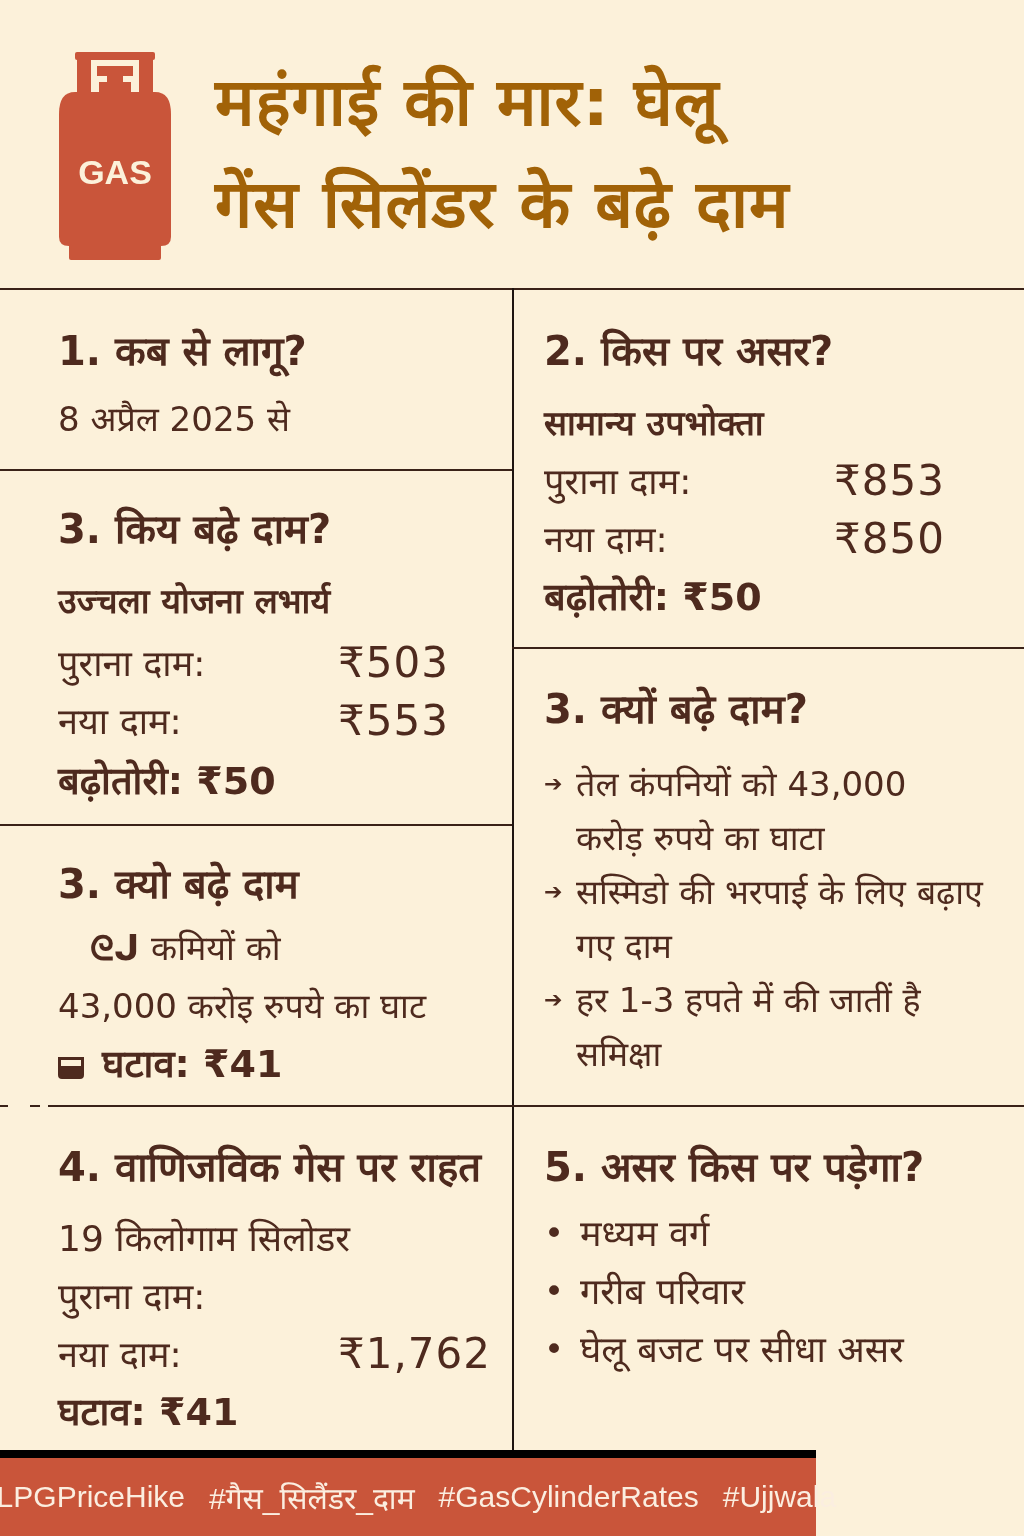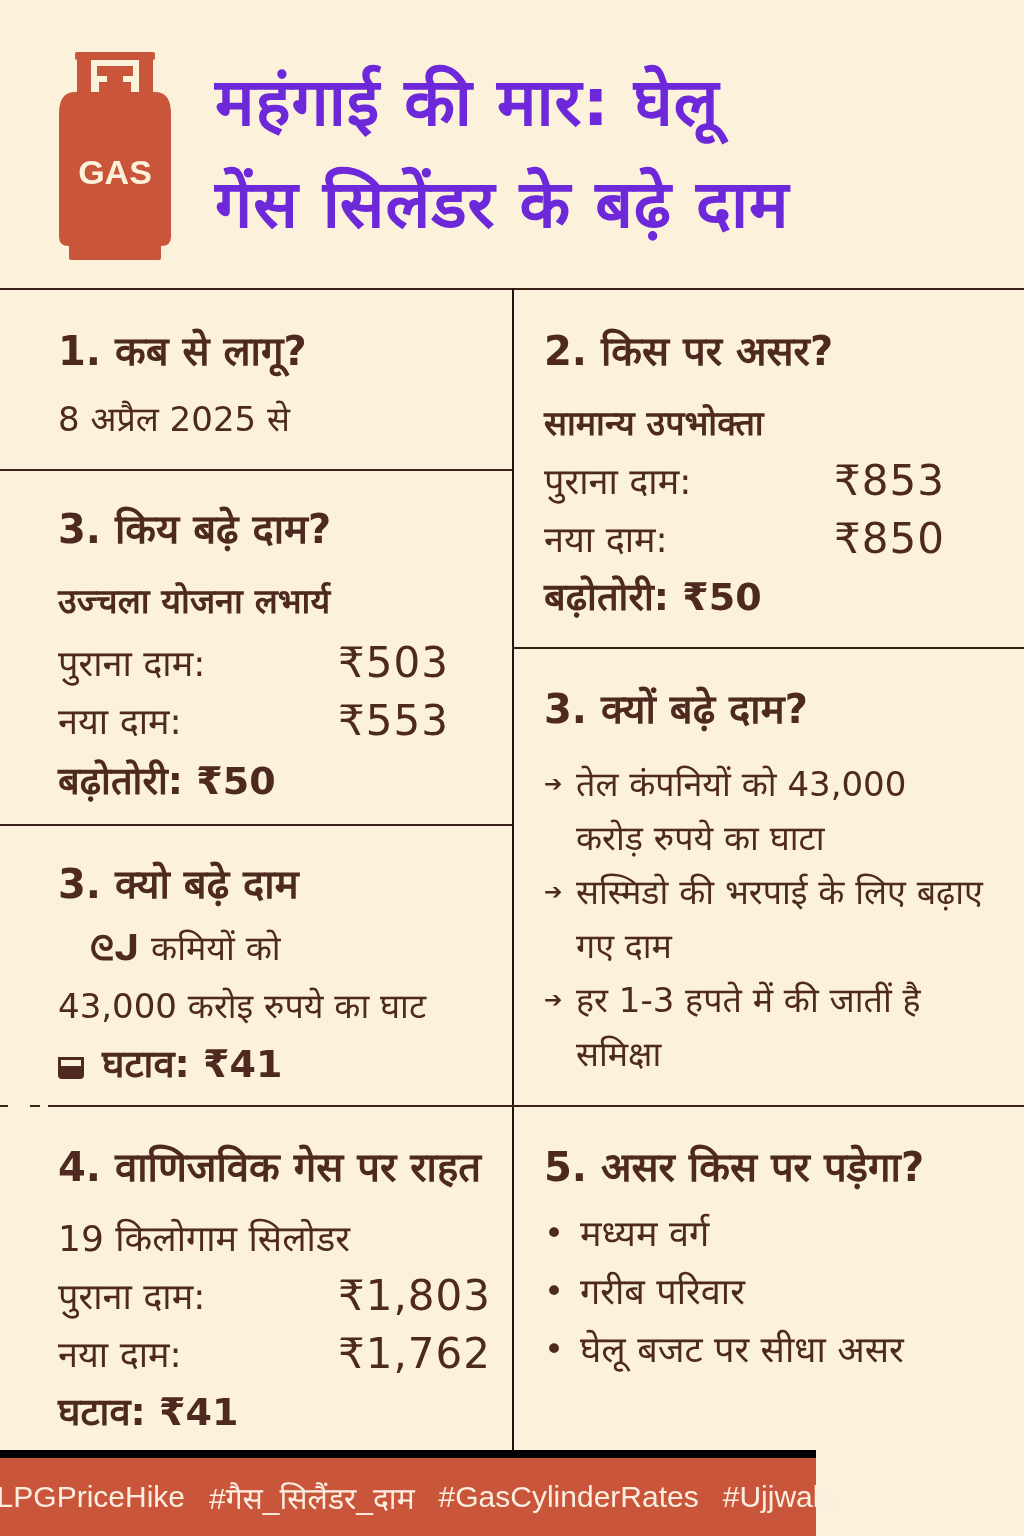--- a/index.html
+++ b/index.html
@@ -9,21 +9,21 @@
       font-family: "DejaVu Sans", "Liberation Sans", sans-serif;
       color: #4e2a1e;
     }
     .page { position: relative; width: 1024px; height: 1536px; background: #fcf1da; }
 
     
     .header { position: absolute; left: 0; top: 0; width: 1024px; height: 288px; }
     .cylinder { position: absolute; left: 55px; top: 52px; width: 120px; height: 210px; }
     .title {
       position: absolute; left: 215px; top: 52px; width: 790px;
-      font-size: 66px; font-weight: bold; line-height: 102px; color: #6d28d9;
+      font-size: 66px; font-weight: bold; line-height: 102px; color: #a16207;
       letter-spacing: 1px;
     }
     .title span { display: block; white-space: nowrap; }
 
     
     .hline { position: absolute; height: 2px; background: #3a2218; }
     .vline { position: absolute; width: 2px; background: #1e140f; }
 
     
     .cell { position: absolute; padding-left: 58px; }
@@ -113,21 +113,20 @@
     <div class="total" style="margin-top:8px;">
       <span class="glyph-box"></span><span>घटाव: ₹41</span>
     </div>
   </div>
 
   <div class="cell" style="left:0; top:1138px;">
     <div class="cell-title">4. वाणिजविक गेस पर राहत</div>
     <div class="cell-text" style="margin-top:20px; font-size:36px;">19 किलोगाम  सिलोडर</div>
     <div class="price-row" style="margin-top:4px;">
       <span class="label">पुराना दाम:</span>
-      <span class="value">₹1,803</span>
     </div>
     <div class="price-row">
       <span class="label">नया दाम:</span>
       <span class="value">₹1,762</span>
     </div>
     <div class="total" style="margin-top:2px;">घटाव: ₹41</div>
   </div>
 
   <div class="cell" style="left:544px; top:322px; padding-left:0;">
     <div class="cell-title">2. किस पर असर?</div>

